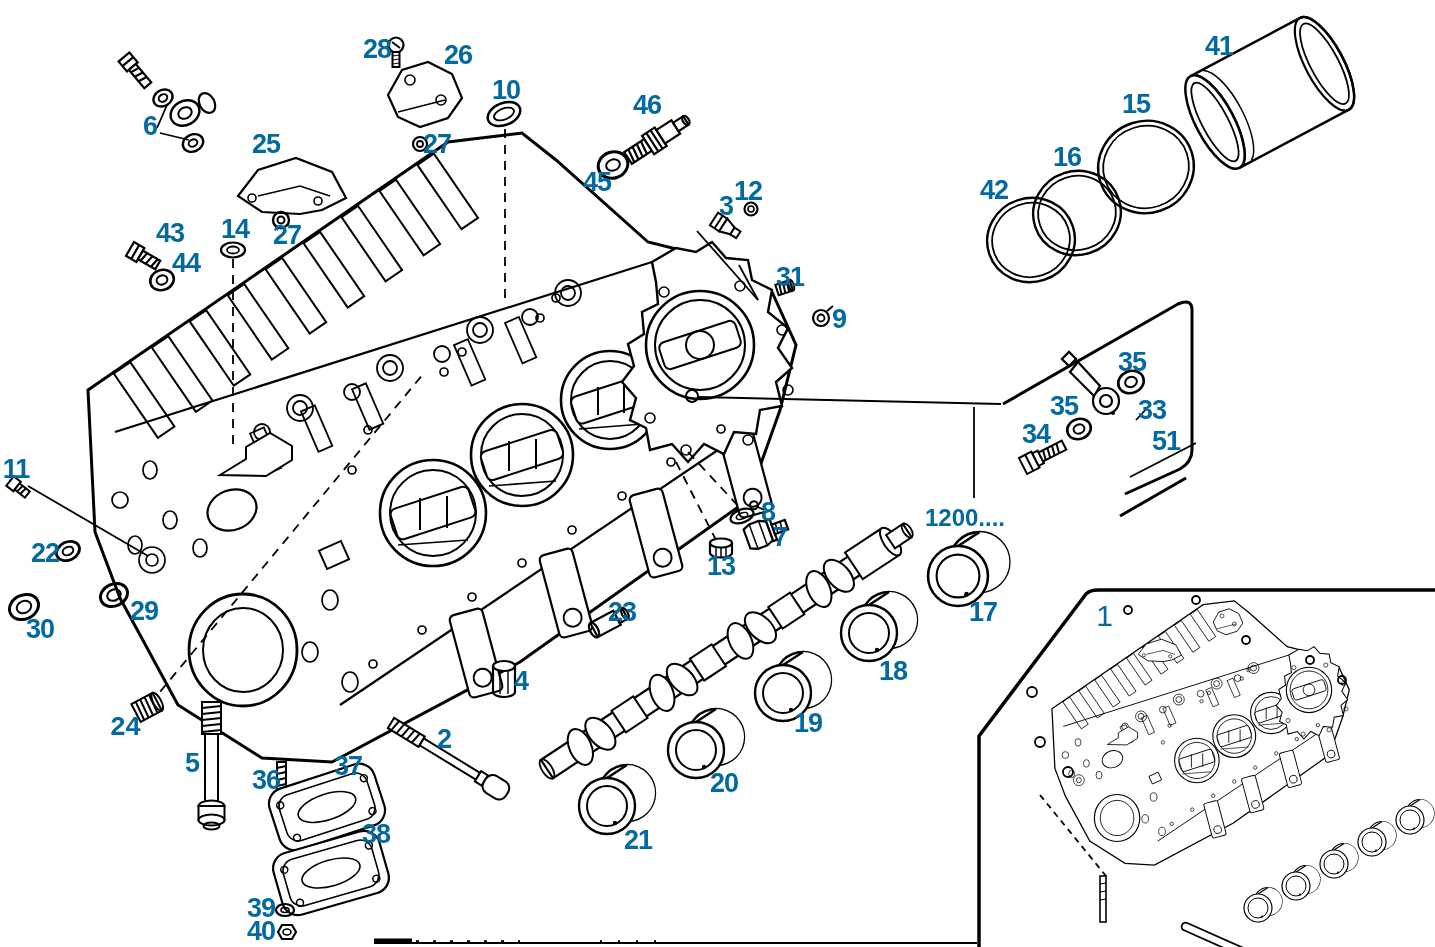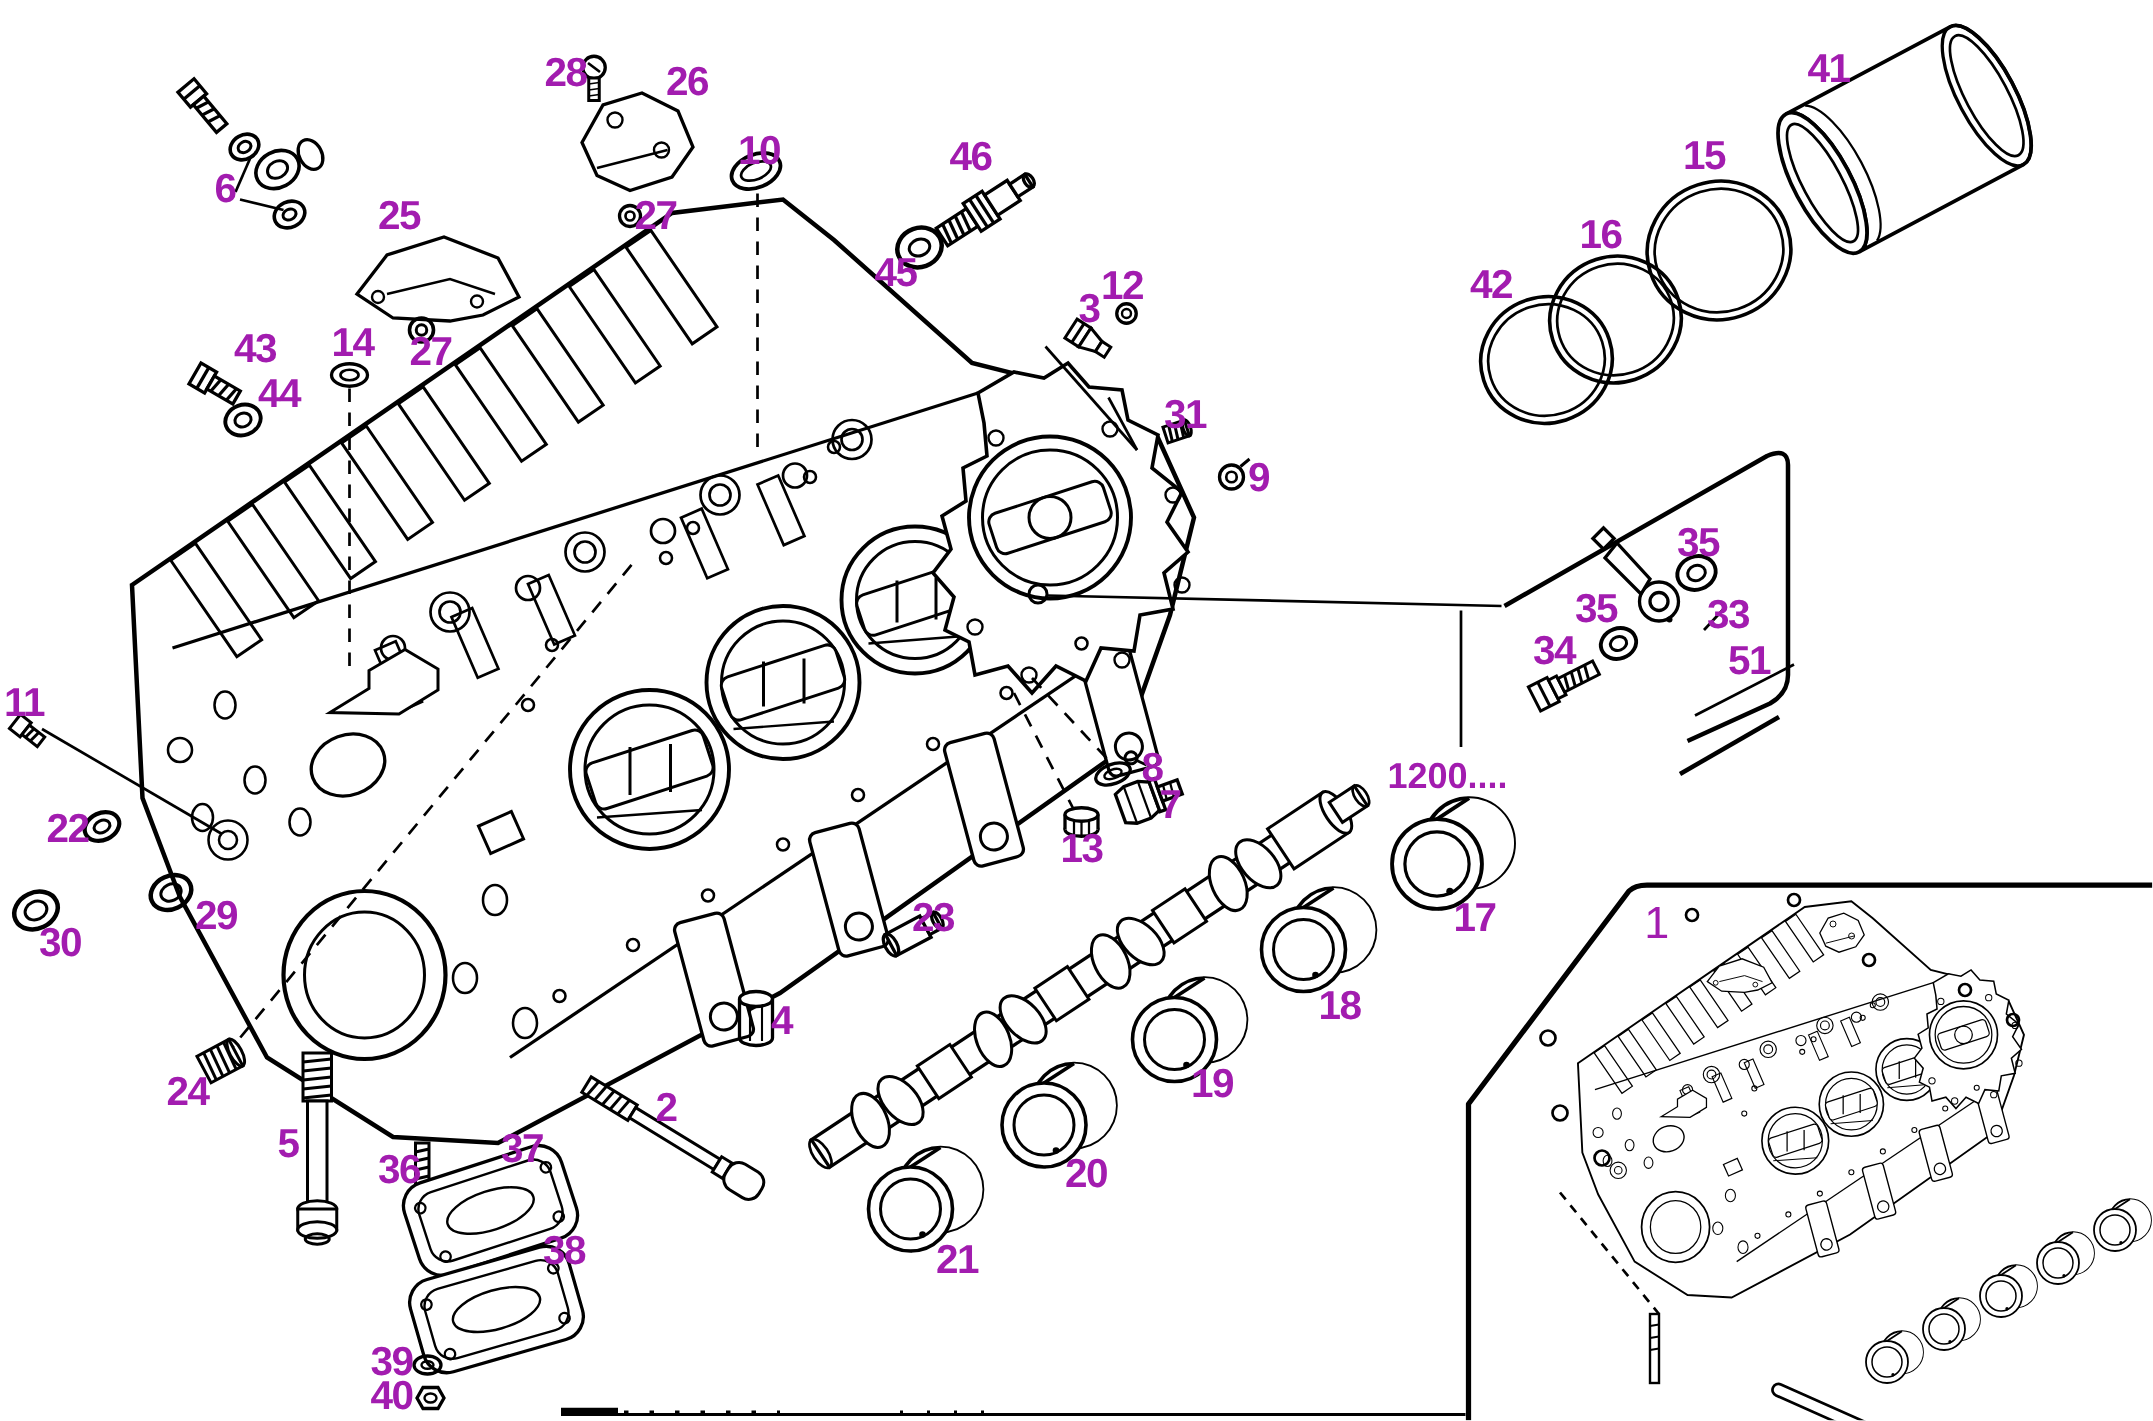--- a/index.html
+++ b/index.html
@@ -2,21 +2,21 @@
 <html><head>
 <meta charset="utf-8">
 <title>Parts Diagram</title>
 <style>
   html,body{margin:0;padding:0;background:#fff;}
   .canvas{position:relative;width:1435px;height:947px;background:#fff;overflow:hidden;
           font-family:"Liberation Sans",sans-serif;}
   .art{position:absolute;left:0;top:0;}
   .callout-layer{position:absolute;left:0;top:0;width:100%;height:100%;pointer-events:none;}
   .callout{position:absolute;transform:translate(-50%,-50%);font-weight:700;font-size:27px;
-           color:#a21caf;letter-spacing:-1px;white-space:nowrap;line-height:1;}
+           color:#0369a1;letter-spacing:-1px;white-space:nowrap;line-height:1;}
   .callout.code{font-size:24px;letter-spacing:0;}
   .callout.plain{font-weight:400;font-size:30px;}
 </style>
 </head>
 <body>
 
 <div class="canvas">
 
 <svg class="art" width="1435" height="947" viewBox="0 0 1435 947">
 <defs>
@@ -566,21 +566,21 @@
 </g>
 </svg>
 
 <div class="callout-layer">
       <div class="callout" style="left: 150px; top: 126px;">6</div>
       <div class="callout" style="left: 377px; top: 49px;">28</div>
       <div class="callout" style="left: 458px; top: 55px;">26</div>
       <div class="callout" style="left: 266px; top: 144px;">25</div>
       <div class="callout" style="left: 287px; top: 235px;">27</div>
       <div class="callout" style="left: 437px; top: 144px;">27</div>
-      <div class="callout" style="left: 506px; top: 90px; margin-top: 11px;">10</div>
+      <div class="callout" style="left: 506px; top: 90px;">10</div>
       <div class="callout" style="left: 597px; top: 142px; margin-top: 40px;">45</div>
       <div class="callout" style="left: 647px; top: 105px;">46</div>
       <div class="callout" style="left: 147px; top: 233px; margin-left: 23px;">43</div>
       <div class="callout" style="left: 186px; top: 263px;">44</div>
       <div class="callout" style="left: 235px; top: 229px;">14</div>
       <div class="callout" style="left: 726px; top: 206px;">3</div>
       <div class="callout" style="left: 748px; top: 191px;">12</div>
       <div class="callout" style="left: 790px; top: 277px;">31</div>
       <div class="callout" style="left: 839px; top: 319px;">9</div>
       <div class="callout" style="left: 994px; top: 190px;">42</div>
@@ -589,21 +589,21 @@
       <div class="callout" style="left: 1219px; top: 46px;">41</div>
       <div class="callout" style="left: 1132px; top: 362px;">35</div>
       <div class="callout" style="left: 1064px; top: 406px;">35</div>
       <div class="callout" style="left: 1152px; top: 410px;">33</div>
       <div class="callout" style="left: 1036px; top: 434px;">34</div>
       <div class="callout" style="left: 1166px; top: 441px;">51</div>
       <div class="callout" style="left: 16px; top: 469px;">11</div>
       <div class="callout" style="left: 45px; top: 553px;">22</div>
       <div class="callout" style="left: 40px; top: 629px;">30</div>
       <div class="callout" style="left: 96px; top: 611px; margin-left: 48px;">29</div>
-      <div class="callout" style="left: 125px; top: 728px;">24</div>
+      <div class="callout" style="left: 125px; top: 728px; font-family: Liberation Mono, monospace;">24</div>
       <div class="callout" style="left: 192px; top: 763px;">5</div>
       <div class="callout" style="left: 266px; top: 780px;">36</div>
       <div class="callout" style="left: 348px; top: 766px;">37</div>
       <div class="callout" style="left: 376px; top: 834px;">38</div>
       <div class="callout" style="left: 261px; top: 908px;">39</div>
       <div class="callout" style="left: 261px; top: 931px;">40</div>
       <div class="callout" style="left: 444px; top: 739px;">2</div>
       <div class="callout" style="left: 521px; top: 681px;">4</div>
       <div class="callout" style="left: 622px; top: 612px;">23</div>
       <div class="callout" style="left: 721px; top: 566px;">13</div>

